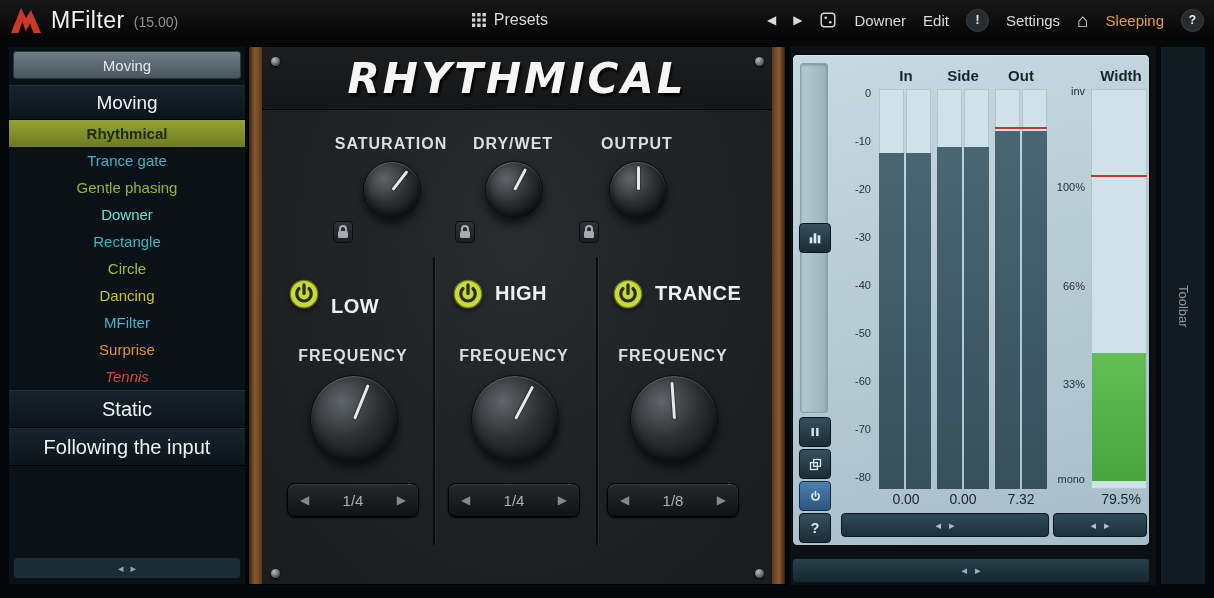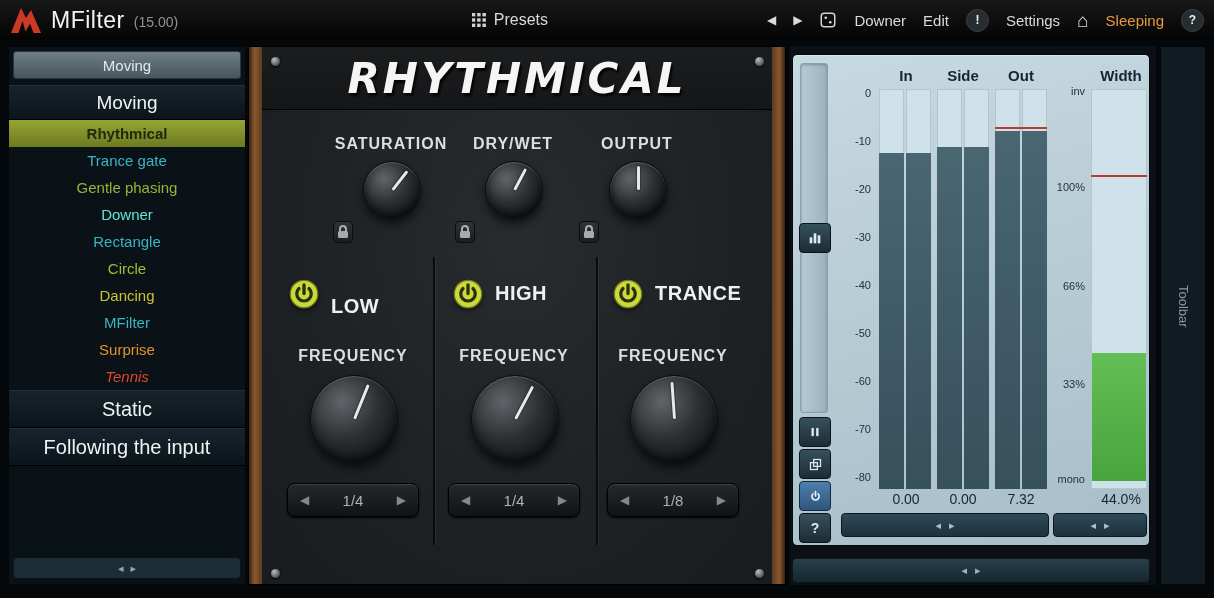--- a/index.html
+++ b/index.html
@@ -360,21 +360,21 @@
         <div class="peak" style="top: 9.5%;"></div>
       </div>
       <div class="wtrack" style="left:298px">
         <div class="wfill" style="top: 66%; height: 32%;"></div>
         <div class="peak" style="top: 21.5%;"></div>
       </div>
 
       <div class="mro" style="left:113px">0.00</div>
       <div class="mro" style="left:170px">0.00</div>
       <div class="mro" style="left:228px">7.32</div>
-      <div class="mro" style="left:328px">44.0%</div>
+      <div class="mro" style="left:328px">79.5%</div>
 
       <div class="mscroll" style="left:48px;width:208px">
         <span>◂</span>
         <span>▸</span>
       </div>
       <div class="mscroll" style="left:260px;width:94px">
         <span>◂</span>
         <span>▸</span>
       </div>
     </div>

